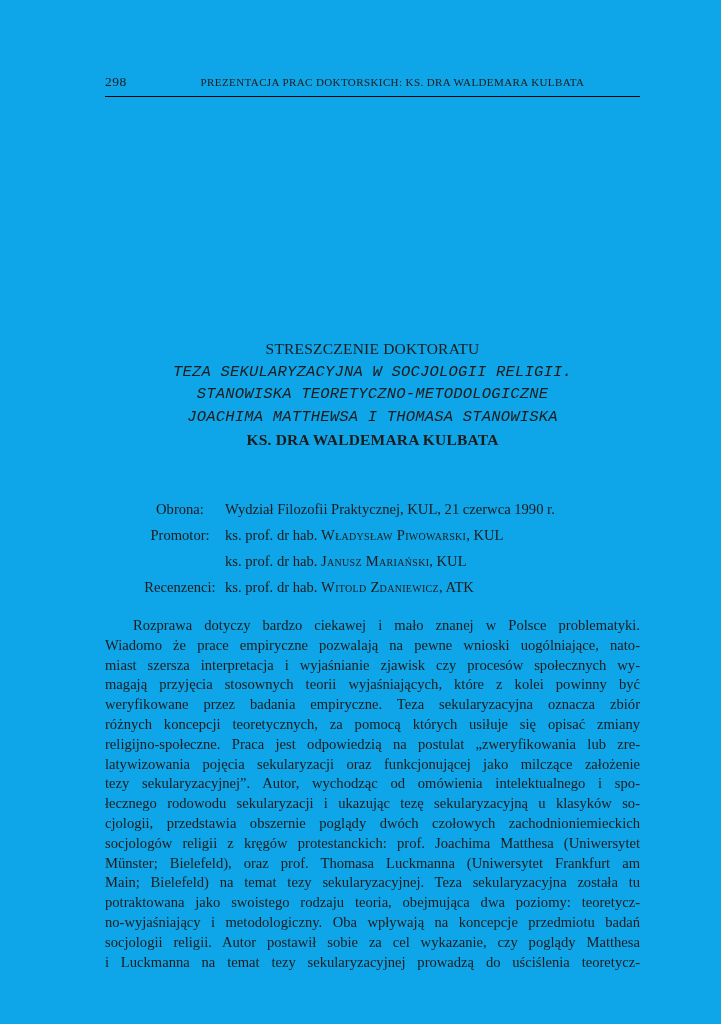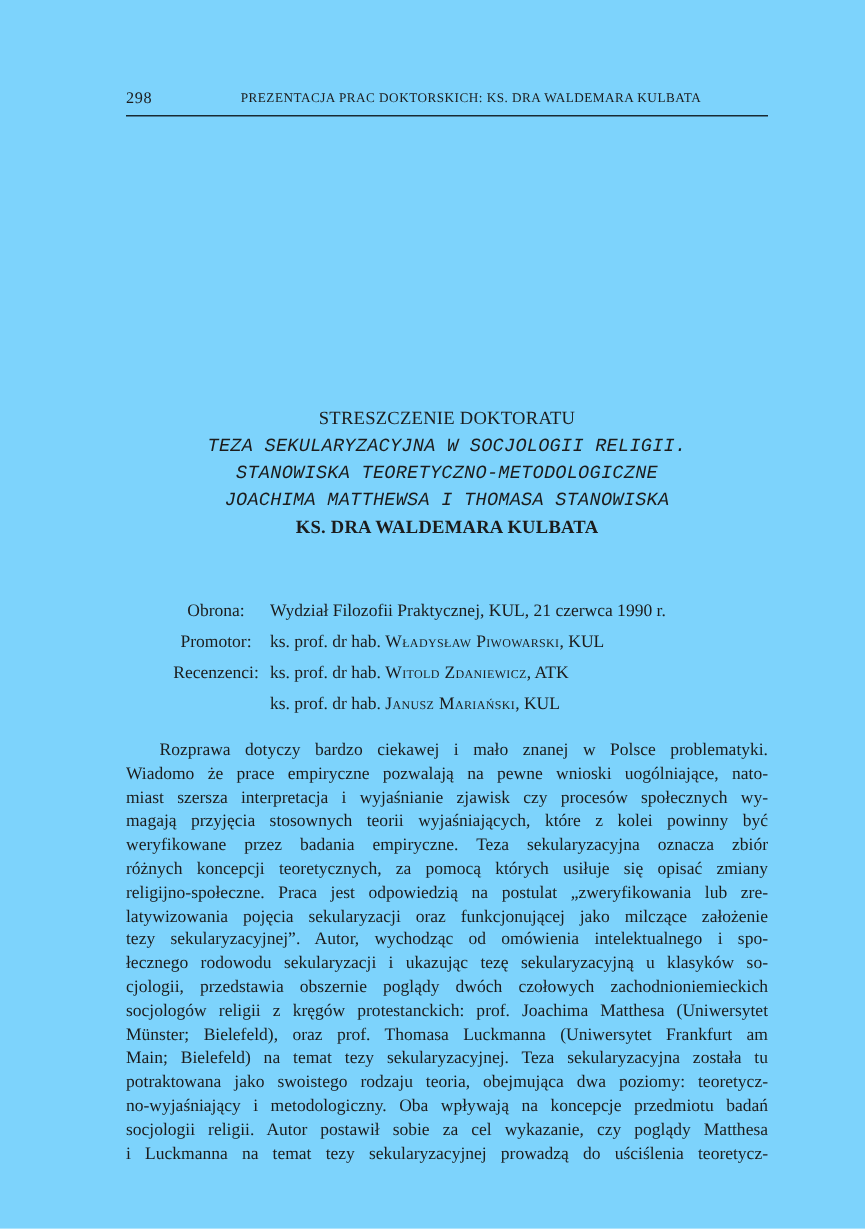--- a/index.html
+++ b/index.html
@@ -4,21 +4,21 @@
 <style>
   html, body {
     margin: 0;
     padding: 0;
     background: #ffffff;
   }
   .page {
     position: relative;
     width: 721px;
     height: 1024px;
-    background: #7dd3fc;
+    background: #0ea5e9;
     color: #1c1c1c;
     font-family: "Liberation Serif", "DejaVu Serif", serif;
     box-sizing: border-box;
     padding: 74px 81px 0 105px;
     overflow: hidden;
   }
   .content { width: 535px; }
 
   
   .running-head {
@@ -114,26 +114,26 @@
     <div class="details">
       <div class="detail-row">
         <span class="detail-label">Obrona:</span>
         <span class="detail-value"><span>Wydział Filozofii Praktycznej, KUL, 21 czerwca 1990 r.</span><span class="smallcaps"></span><span></span></span>
       </div>
       <div class="detail-row">
         <span class="detail-label">Promotor:</span>
         <span class="detail-value"><span>ks. prof. dr hab. </span><span class="smallcaps">Władysław Piwowarski</span><span>, KUL</span></span>
       </div>
       <div class="detail-row">
+        <span class="detail-label"></span>
+        <span class="detail-value"><span>ks. prof. dr hab. </span><span class="smallcaps">Janusz Mariański</span><span>, KUL</span></span>
+      </div>
+      <div class="detail-row">
         <span class="detail-label">Recenzenci:</span>
         <span class="detail-value"><span>ks. prof. dr hab. </span><span class="smallcaps">Witold Zdaniewicz</span><span>, ATK</span></span>
-      </div>
-      <div class="detail-row">
-        <span class="detail-label"></span>
-        <span class="detail-value"><span>ks. prof. dr hab. </span><span class="smallcaps">Janusz Mariański</span><span>, KUL</span></span>
       </div>
     </div>
 
     <div class="body-text">
       <div class="body-line indent">Rozprawa dotyczy bardzo ciekawej i mało znanej w Polsce problematyki.</div>
       <div class="body-line">Wiadomo że prace empiryczne pozwalają na pewne wnioski uogólniające, nato-</div>
       <div class="body-line">miast szersza interpretacja i wyjaśnianie zjawisk czy procesów społecznych wy-</div>
       <div class="body-line">magają przyjęcia stosownych teorii wyjaśniających, które z kolei powinny być</div>
       <div class="body-line">weryfikowane przez badania empiryczne. Teza sekularyzacyjna oznacza zbiór</div>
       <div class="body-line">różnych koncepcji teoretycznych, za pomocą których usiłuje się opisać zmiany</div>

